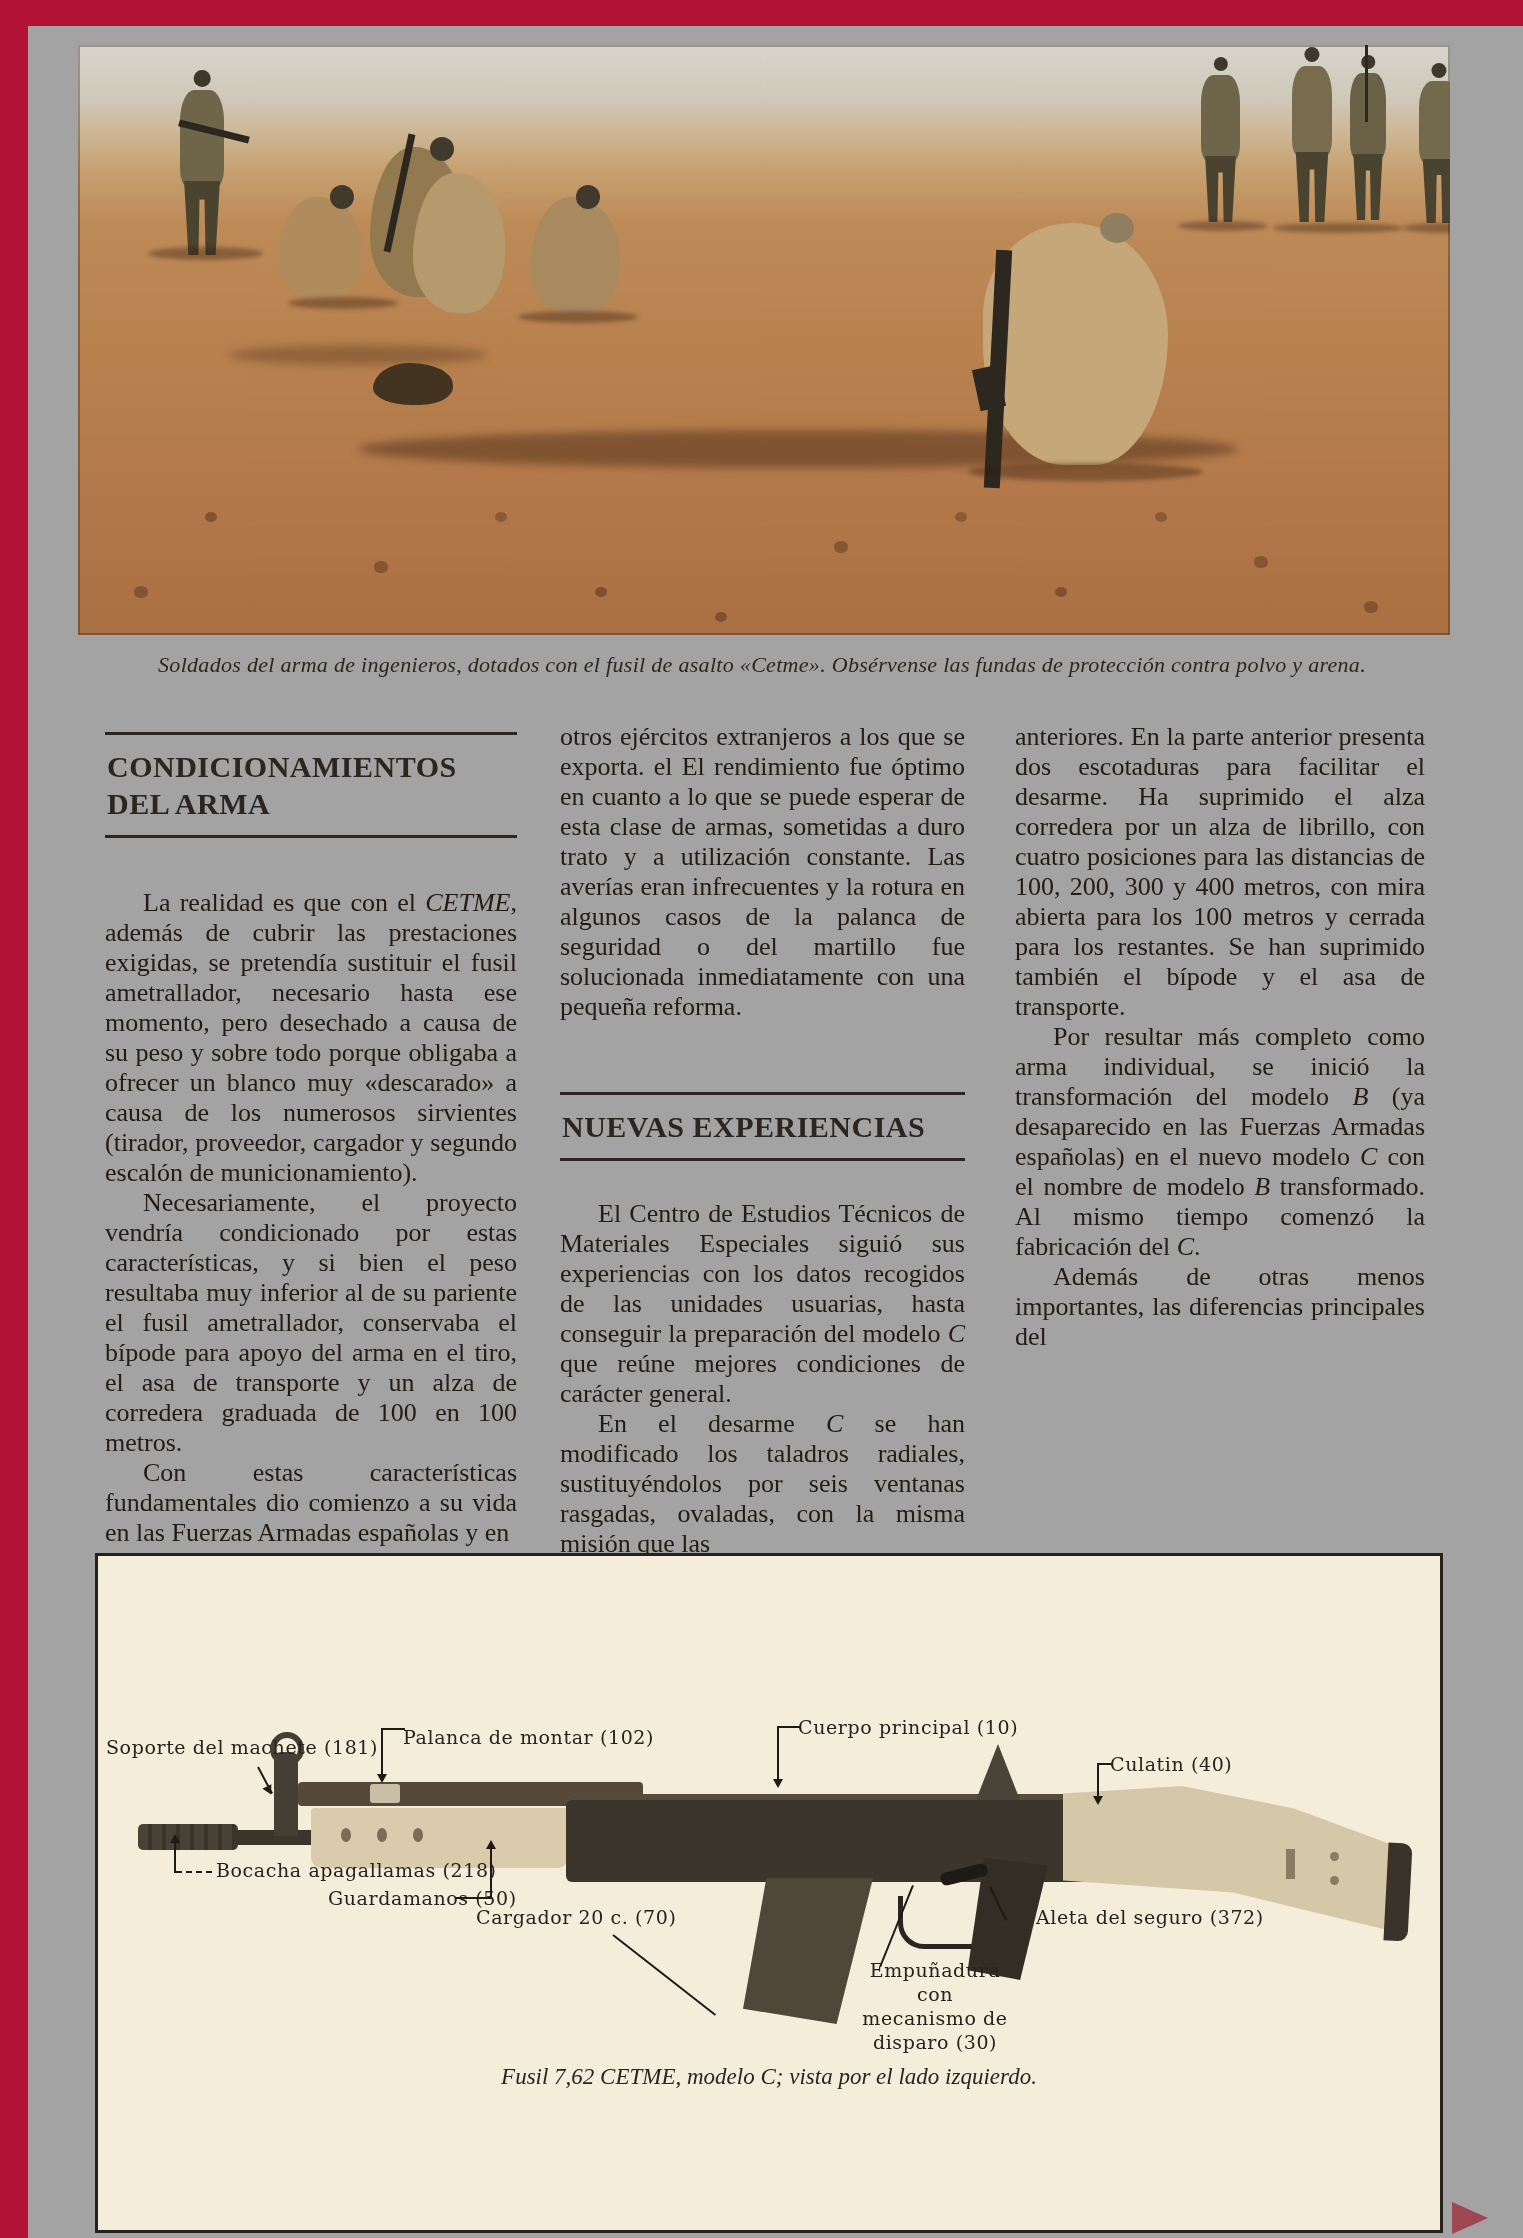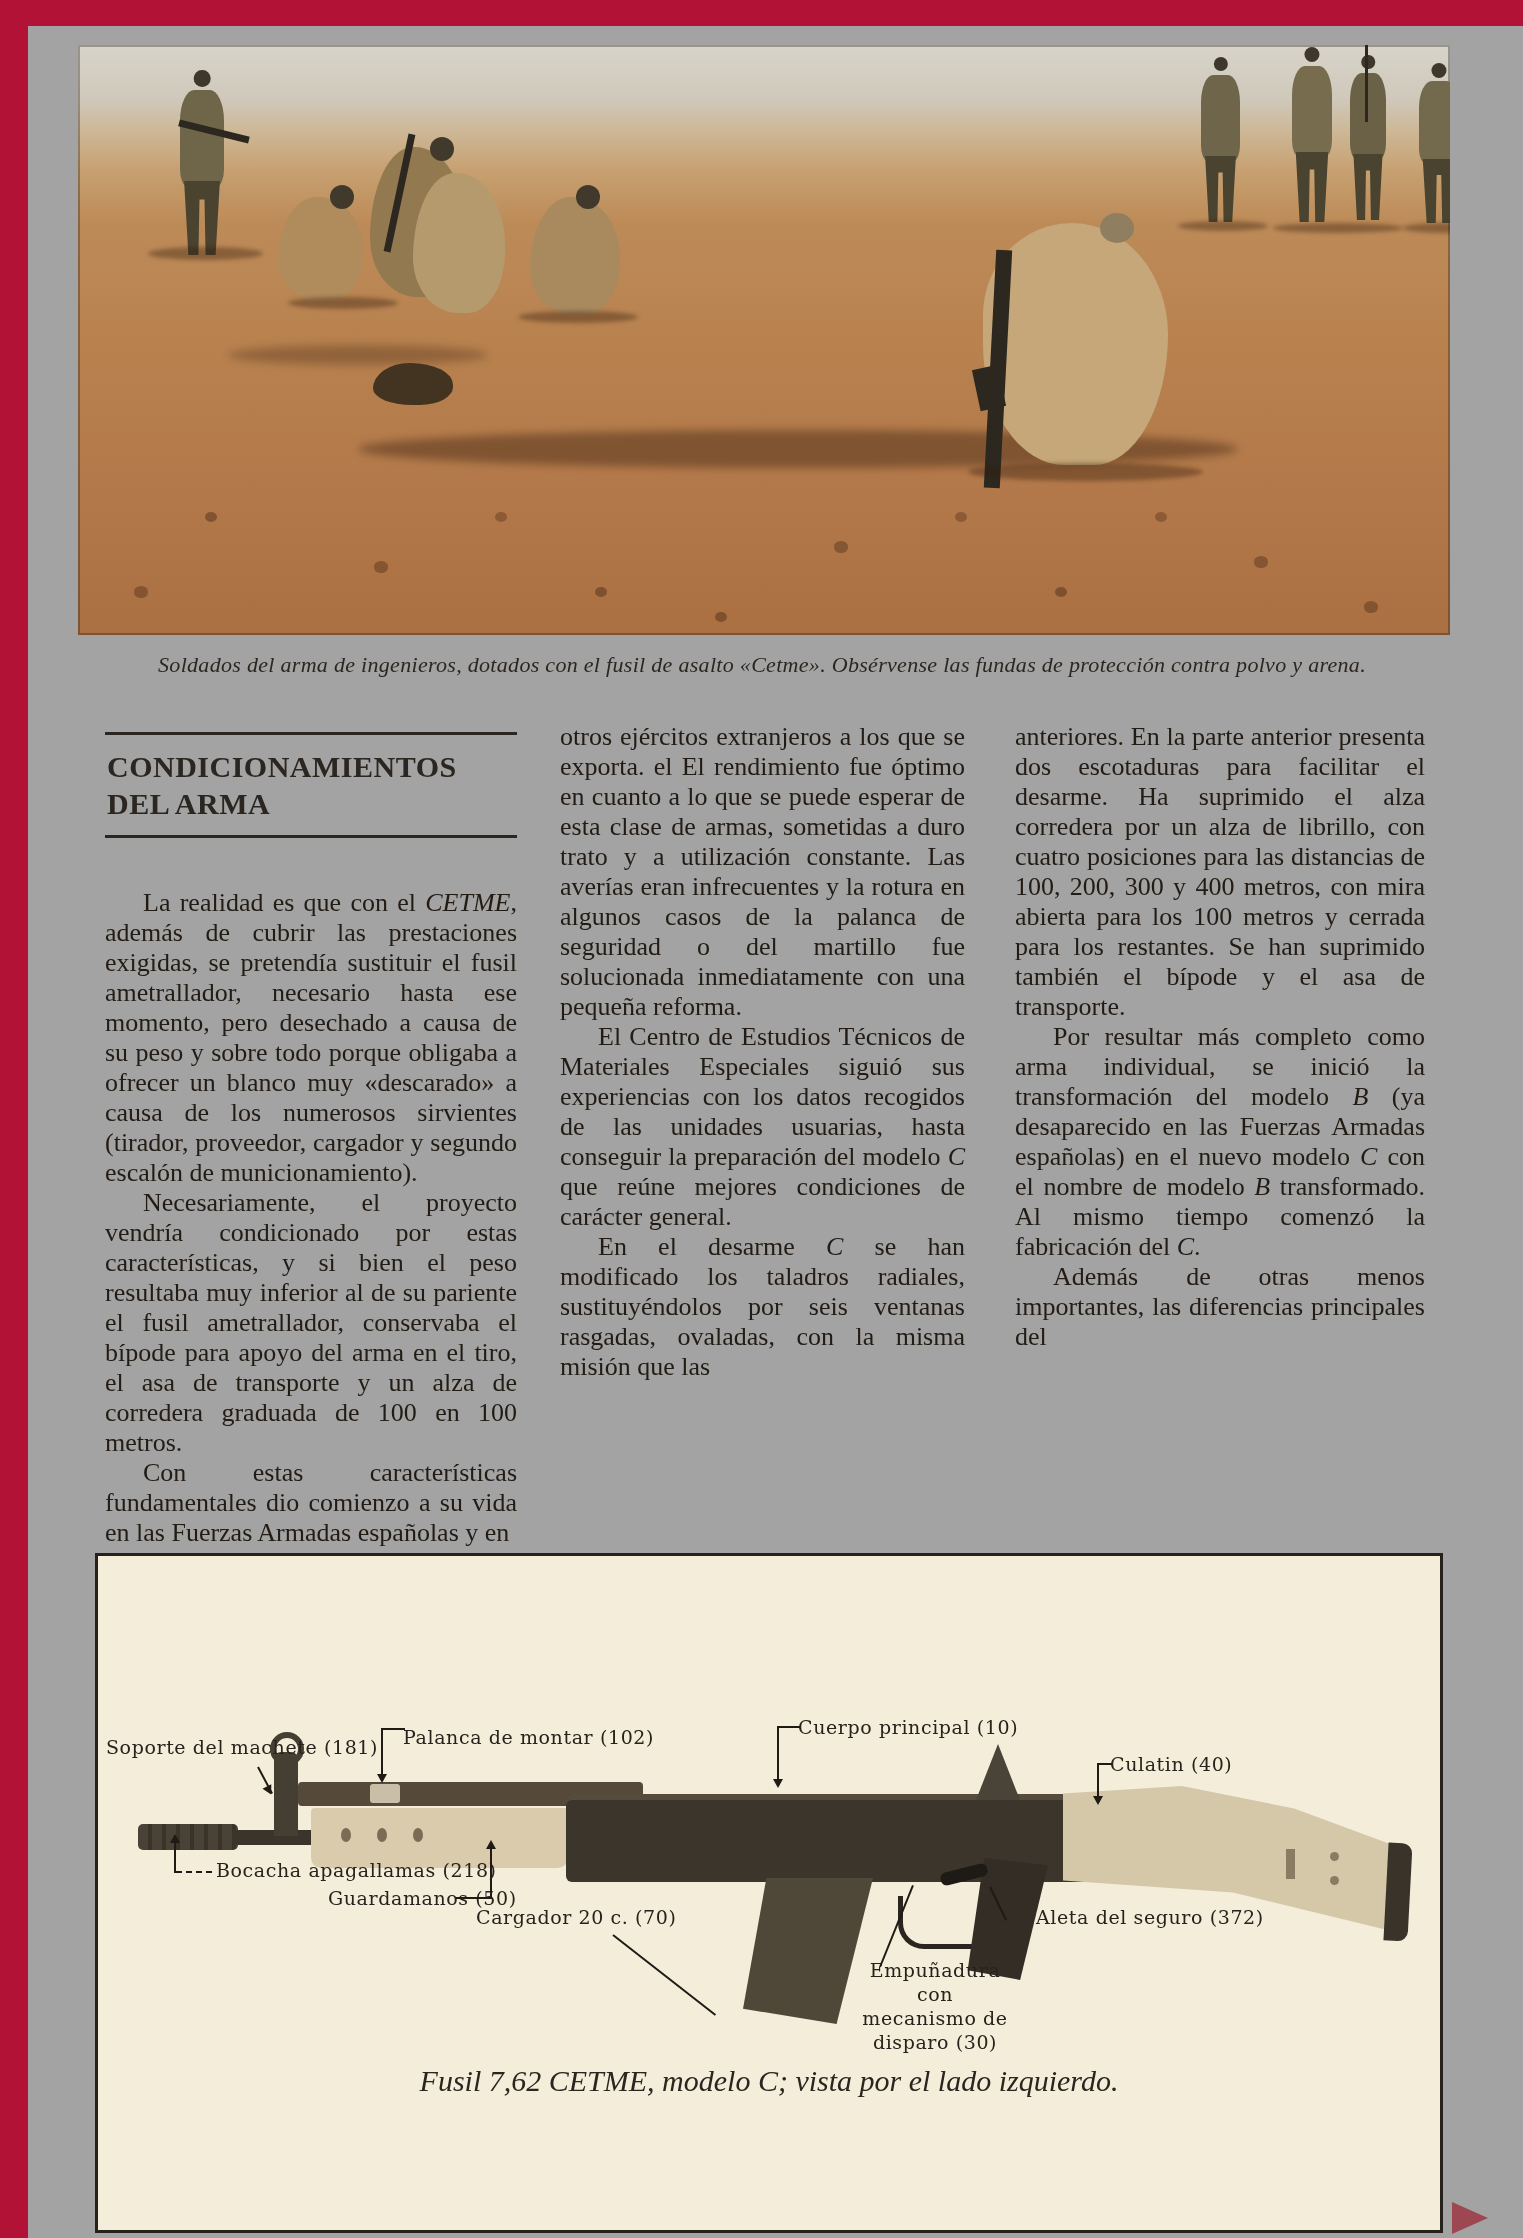--- a/index.html
+++ b/index.html
@@ -60,21 +60,21 @@
   .dlabel.center{text-align:center;white-space:normal;line-height:24px;}
   .lead{position:absolute;background:#1f1a14;}
   .lead.h{height:2px;}
   .lead.v{width:2px;}
   .lead.diag{height:2px;transform-origin:0 50%;}
   .lead.dash{background:none;border-top:2px dashed #1f1a14;height:0;}
   .arr{position:absolute;width:0;height:0;}
   .arr.down{border-left:5px solid transparent;border-right:5px solid transparent;border-top:9px solid #1f1a14;}
   .arr.up{border-left:5px solid transparent;border-right:5px solid transparent;border-bottom:9px solid #1f1a14;}
   .dcaption{position:absolute;left:0;right:0;top:508px;text-align:center;font-style:italic;
-    font-size:30px;color:#2a251e;white-space:nowrap;}
+    font-size:23px;color:#2a251e;white-space:nowrap;}
 
   .page-arrow{position:absolute;left:1452px;top:2202px;width:0;height:0;
     border-top:16px solid transparent;border-bottom:16px solid transparent;
     border-left:36px solid var(--arrow);}
 </style>
 </head>
 <body>
 
 <div class="page">
   <div class="bar-top"></div>
@@ -144,20 +144,23 @@
       <span>CONDICIONAMIENTOS</span><br>
       <span>DEL ARMA</span>
     </div>
     <p class="ind"><span>La realidad es que con el </span><i>CETME</i><span>, además de cubrir las prestaciones exigidas, se pretendía sustituir el fusil ametrallador, necesario hasta ese momento, pero desechado a causa de su peso y sobre todo porque obligaba a ofrecer un blanco muy «descarado» a causa de los numerosos sirvientes (tirador, proveedor, cargador y segundo escalón de municionamiento).</span></p>
     <p class="ind">Necesariamente, el proyecto vendría condicionado por estas características, y si bien el peso resultaba muy inferior al de su pariente el fusil ametrallador, conservaba el bípode para apoyo del arma en el tiro, el asa de transporte y un alza de corredera graduada de 100 en 100 metros.</p>
     <p class="ind">Con estas características fundamentales dio comienzo a su vida en las Fuerzas Armadas españolas y en</p>
   </div>
 
   <div class="col col2">
     <p>otros ejércitos extranjeros a los que se exporta. el El rendimiento fue óptimo en cuanto a lo que se puede esperar de esta clase de armas, sometidas a duro trato y a utilización constante. Las averías eran infrecuentes y la rotura en algunos casos de la palanca de seguridad o del martillo fue solucionada inmediatamente con una pequeña reforma.</p>
+    <div class="hblock">
+      <span>NUEVAS EXPERIENCIAS</span>
+    </div>
     <p class="ind"><span>El Centro de Estudios Técnicos de Materiales Especiales siguió sus experiencias con los datos recogidos de las unidades usuarias, hasta conseguir la preparación del modelo </span><i>C</i><span> que reúne mejores condiciones de carácter general.</span></p>
     <p class="ind"><span>En el desarme </span><i>C</i><span> se han modificado los taladros radiales, sustituyéndolos por seis ventanas rasgadas, ovaladas, con la misma misión que las</span></p>
   </div>
 
   <div class="col col3">
     <p>anteriores. En la parte anterior presenta dos escotaduras para facilitar el desarme. Ha suprimido el alza corredera por un alza de librillo, con cuatro posiciones para las distancias de 100, 200, 300 y 400 metros, con mira abierta para los 100 metros y cerrada para los restantes. Se han suprimido también el bípode y el asa de transporte.</p>
     <p class="ind"><span>Por resultar más completo como arma individual, se inició la transformación del modelo </span><i>B</i><span> (ya desaparecido en las Fuerzas Armadas españolas) en el nuevo modelo </span><i>C</i><span> con el nombre de modelo </span><i>B</i><span> transformado. Al mismo tiempo comenzó la fabricación del </span><i>C</i><span>.</span></p>
     <p class="ind">Además de otras menos importantes, las diferencias principales del</p>
   </div>
 

